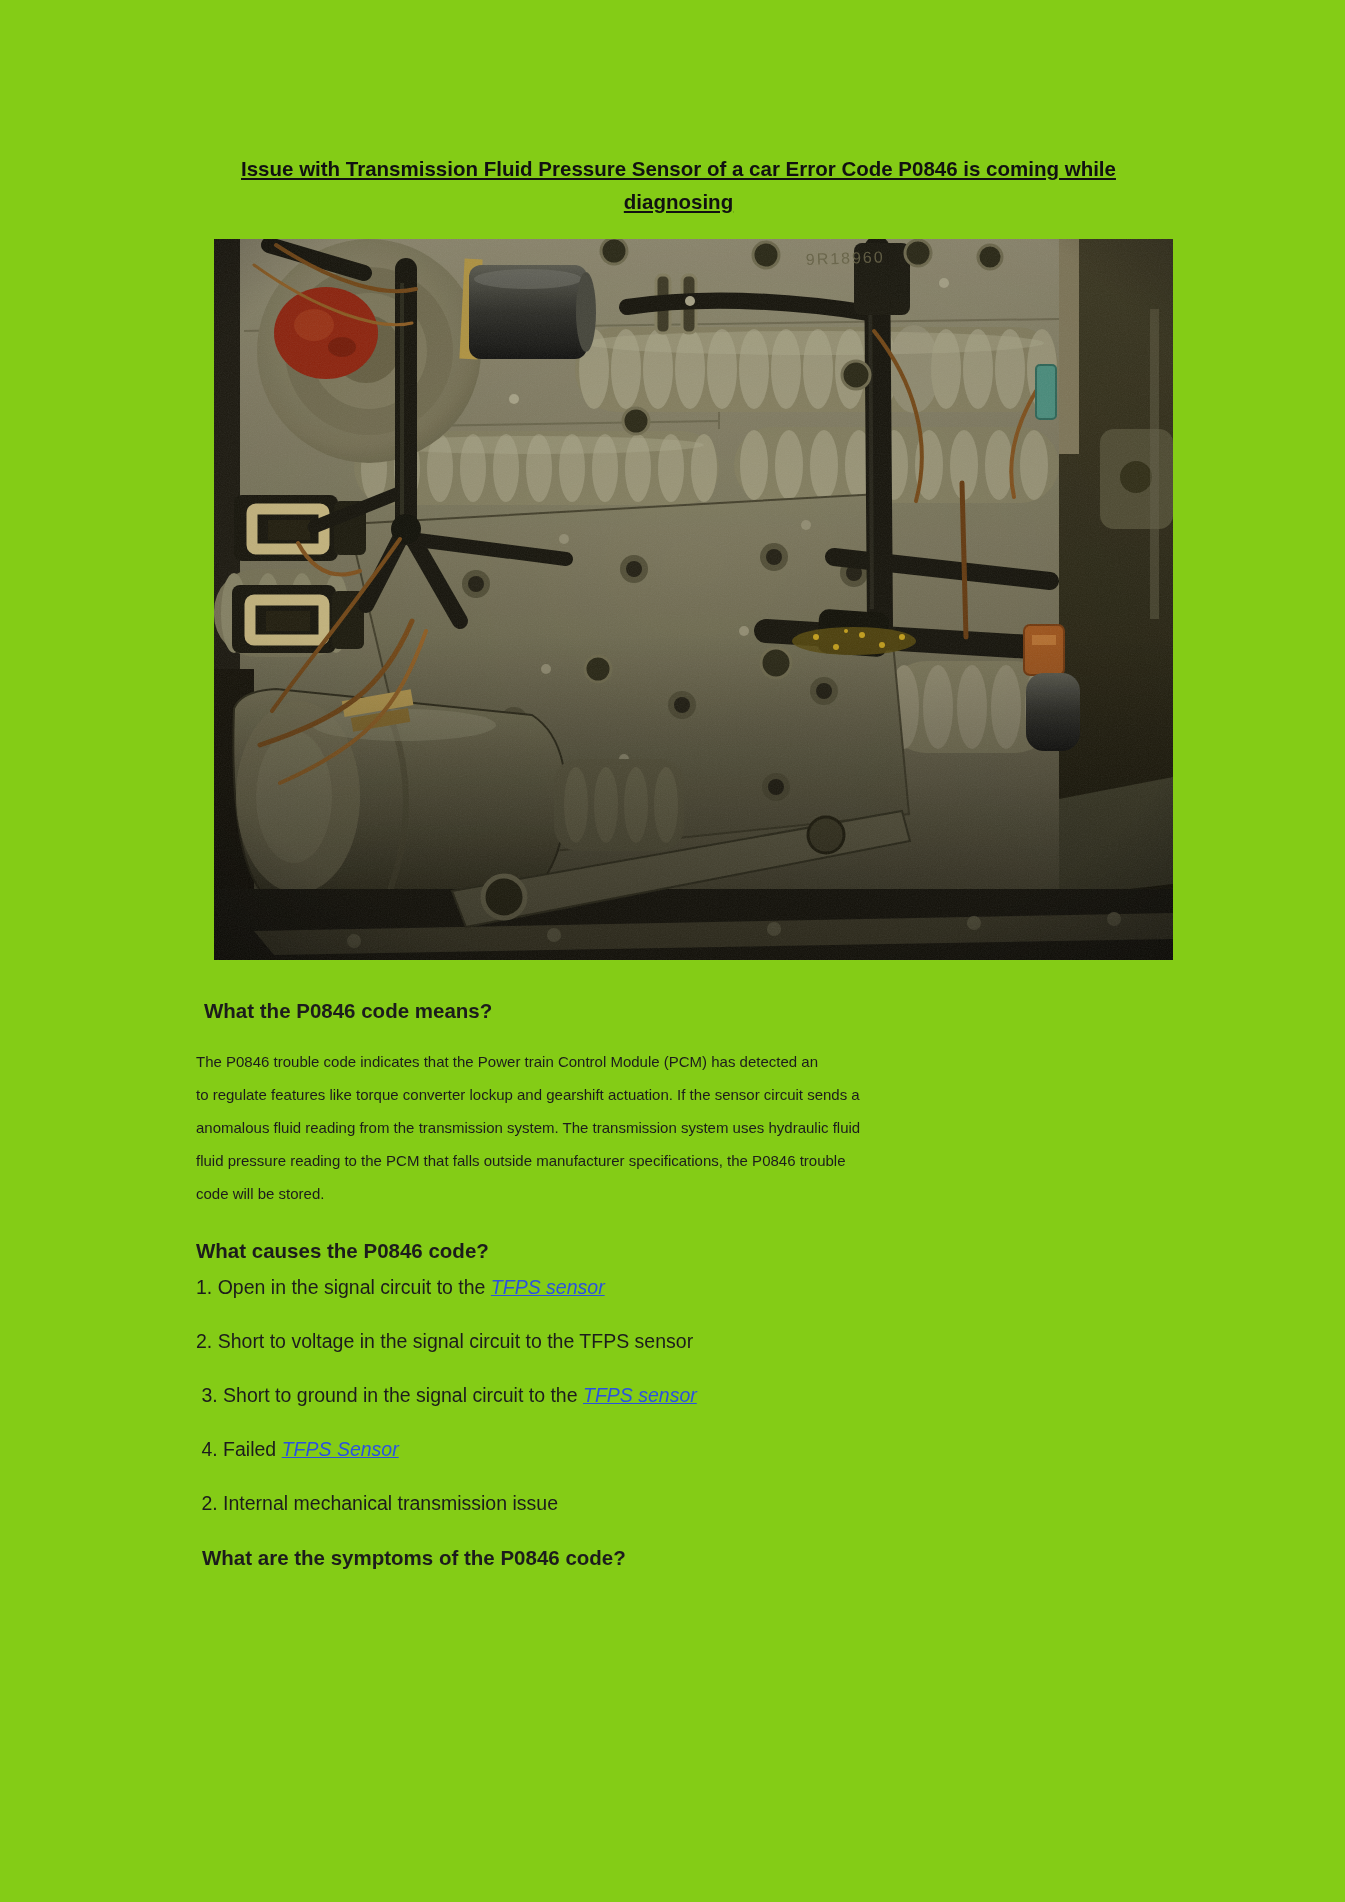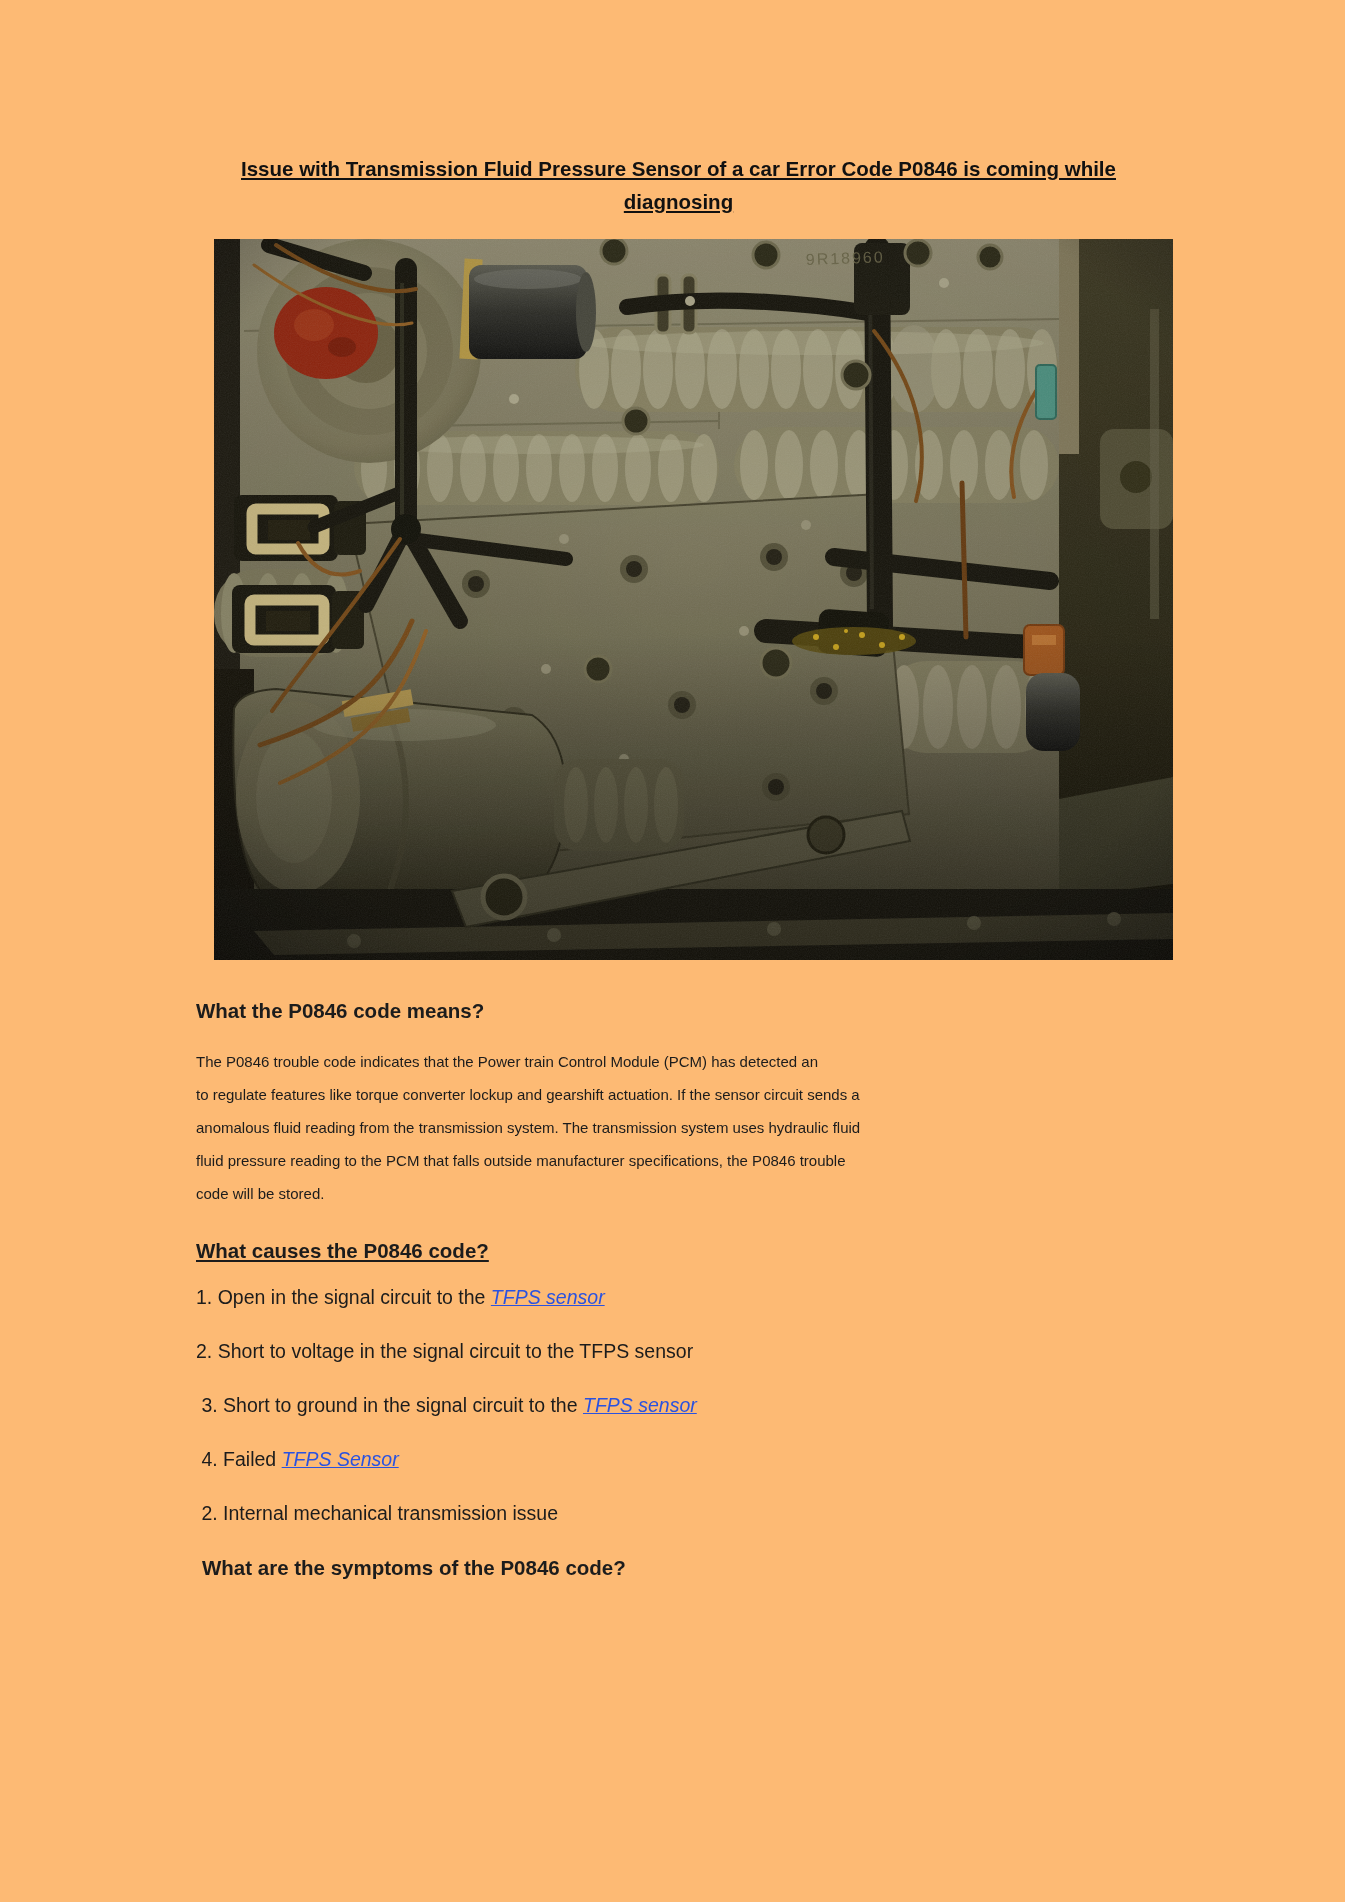--- a/index.html
+++ b/index.html
@@ -1,20 +1,20 @@
 <!DOCTYPE html>
 <html><head>
 <meta charset="utf-8">
 <style>
   html,body{margin:0;padding:0;background:#ffffff;}
   .page{
     position:relative;
     width:1345px;
     height:1902px;
-    background:#fdba74;
+    background:#84cc16;
     overflow:hidden;
     color:#1c1c1c;
     font-family:"Liberation Sans", sans-serif;
   }
   .content{
     padding:152px 160px 0 196px;
   }
   .doc-title{
     width:965px;
     text-align:center;
@@ -29,22 +29,22 @@
     width:959px;
     height:721px;
     line-height:0;
   }
   .heading{
     font-weight:bold;
     font-size:20.5px;
     line-height:33px;
     white-space:pre;
   }
-  .h-means{margin:34px 0 18px 0;}
-  .h-causes{margin:24px 0 14px 0;text-decoration:underline;}
+  .h-means{margin:34px 0 18px 8px;}
+  .h-causes{margin:24px 0 4px 0;}
   .h-symptoms{margin:6px;}
   .doc-line{
     font-size:15px;
     line-height:33px;
     white-space:pre;
   }
   .list-item{
     font-size:19.5px;
     line-height:33px;
     white-space:pre;

